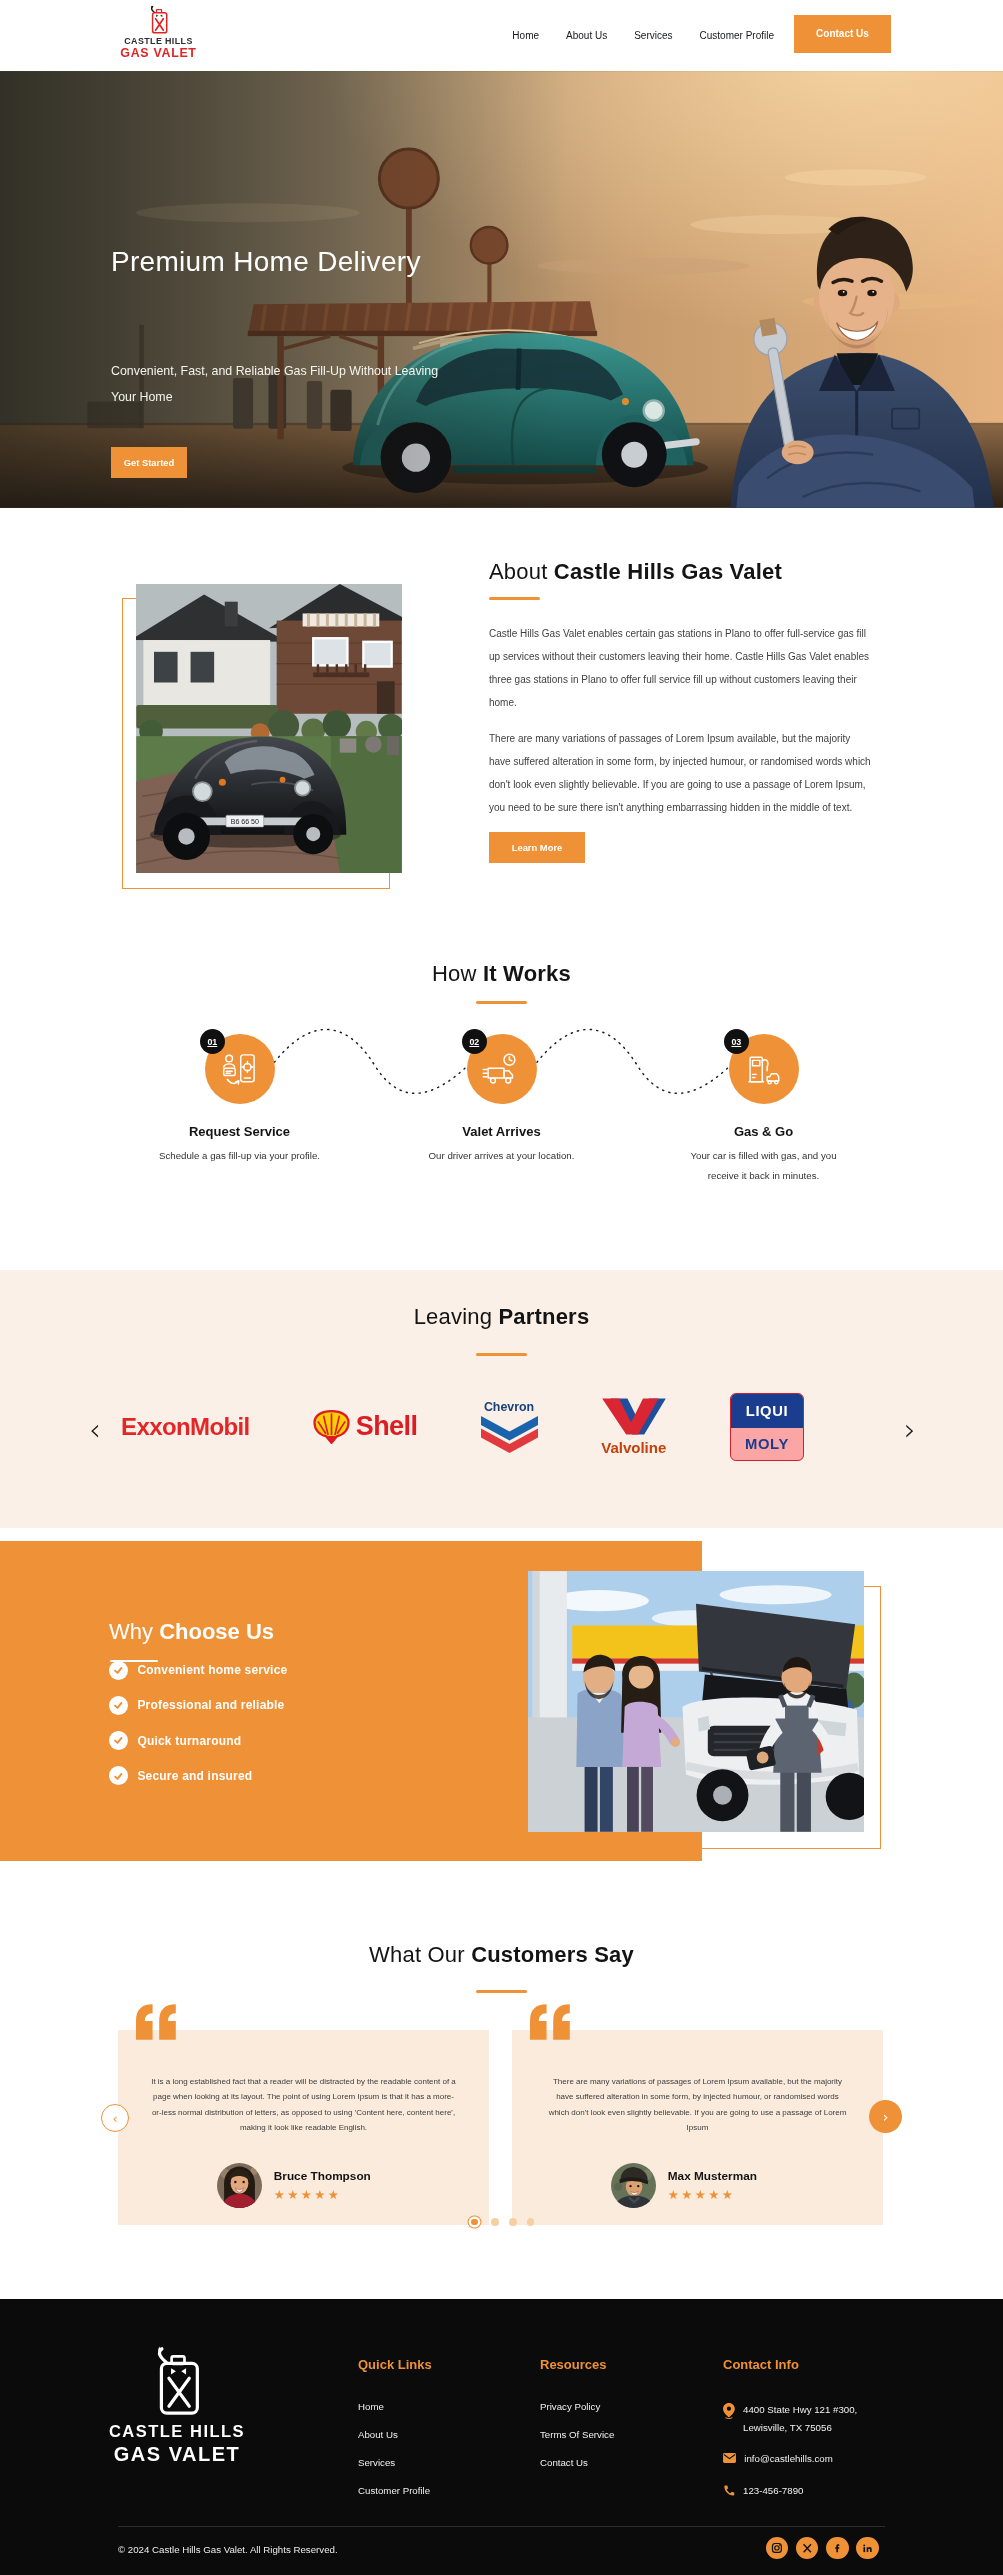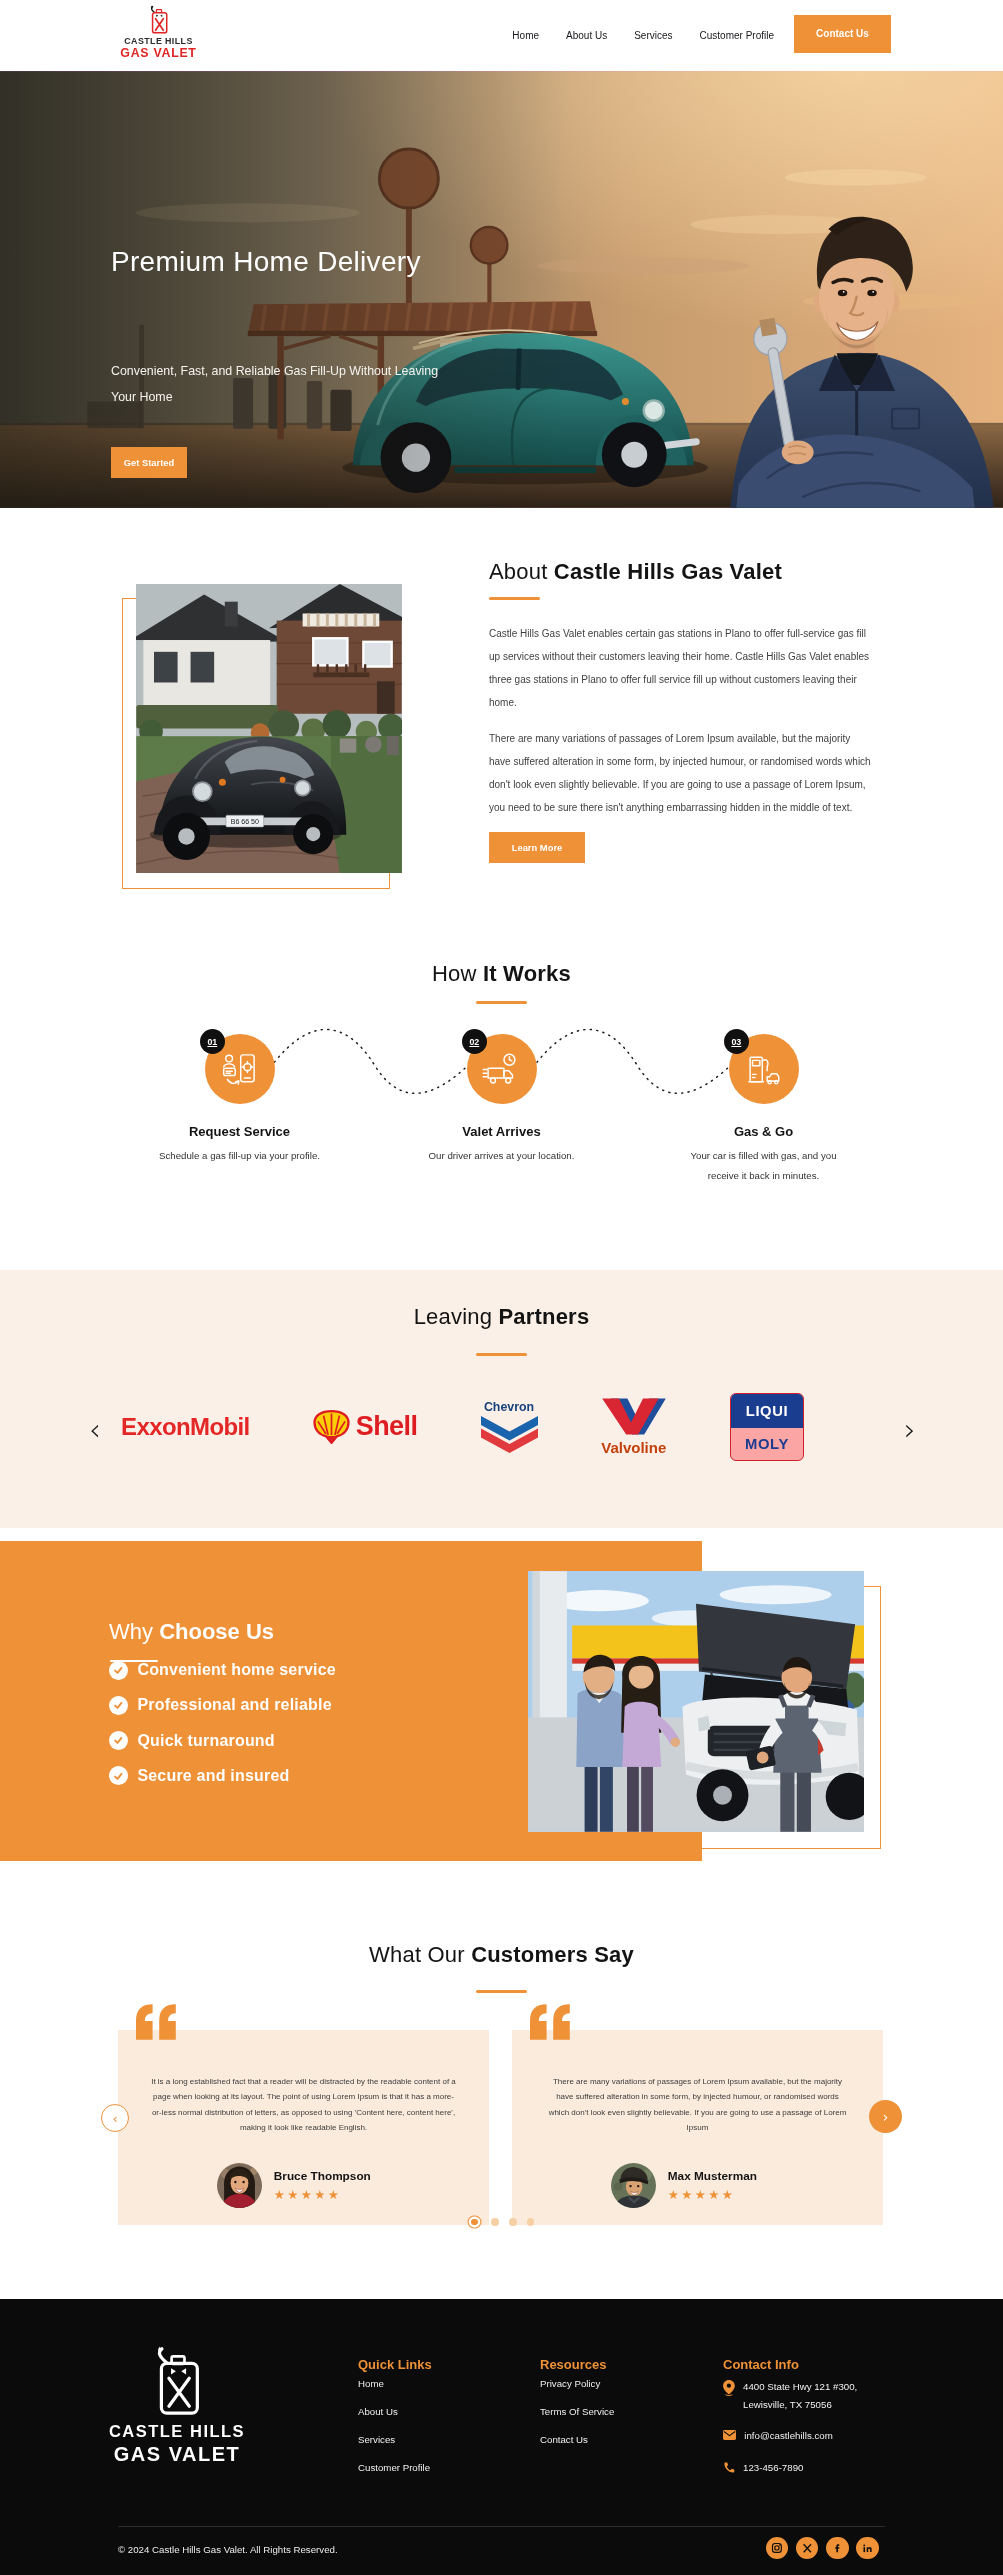--- a/index.html
+++ b/index.html
@@ -10,21 +10,21 @@
   .site-header{position:absolute;left:0;top:0;width:1003px;height:71px;background:#fff;z-index:5;}
   .logo{position:absolute;left:120px;top:4.7px;width:77px;text-align:center;cursor:pointer;}
   .logo svg{display:block;margin:0 auto;}
   .logo-l1{font-size:8.9px;font-weight:700;color:#2d2d2d;letter-spacing:0.4px;margin-top:1.8px;}
   .logo-l2{font-size:12.4px;font-weight:800;color:#E02525;letter-spacing:0.7px;}
   .nav{position:absolute;right:229px;top:0;height:71px;display:flex;align-items:center;gap:27px;}
   .nav .nav-link{font-size:10px;color:#17181b;font-weight:500;cursor:pointer;white-space:nowrap;}
   .header-cta{position:absolute;left:794px;top:14.8px;width:97px;height:38px;font-size:10px;}
 
   
-  .hero{position:absolute;left:0;top:71px;width:1003px;height:437px;overflow:hidden;background:#d946ef;}
+  .hero{position:absolute;left:0;top:71px;width:1003px;height:437px;overflow:hidden;background:#14532d;}
   .hero > svg{position:absolute;left:0;top:0;}
   .hero-title-light{position:absolute;left:111px;top:175px;font-size:28px;font-weight:300;color:#fff;letter-spacing:0.3px;}
   .hero-title-bold{position:absolute;left:111px;top:235px;font-size:32px;font-weight:800;color:#fff;letter-spacing:0.3px;}
   .hero-sub{position:absolute;left:111px;top:287px;width:330px;font-size:12.4px;line-height:26px;color:#f5f3ef;font-weight:500;}
   .hero-cta{position:absolute;left:111px;top:376px;width:76px;height:31px;font-size:9.4px;}
 
   
   .sec-h{font-size:22px;color:#141414;letter-spacing:0.2px;}
   .sec-h .light{font-weight:400;}
   .sec-h .bold{font-weight:800;}
@@ -69,21 +69,21 @@
 
   
   .why{position:absolute;left:0;top:1541px;width:702px;height:320px;background:#EE9137;}
   .why-title{position:absolute;left:109px;top:78px;font-size:22px;color:#fff;}
   .why-title .light{font-weight:400;}
   .why-title .bold{font-weight:800;}
   .why-underline{position:absolute;left:110px;top:119px;width:48px;height:2.4px;background:#fff;border-radius:1.2px;}
   .why-list{position:absolute;left:109px;top:119px;}
   .why-item{display:flex;align-items:center;gap:9.4px;height:20px;margin-bottom:15.3px;}
   .check{width:19px;height:19px;border-radius:50%;background:#fff;display:flex;align-items:center;justify-content:center;flex:none;}
-  .why-item .why-label{color:#fff;font-size:16px;font-weight:600;letter-spacing:0.2px;}
+  .why-item .why-label{color:#fff;font-size:12px;font-weight:600;letter-spacing:0.2px;}
   .why-frame{position:absolute;left:543px;top:1586px;width:336px;height:261px;border:1.8px solid #EE9137;}
   .why-photo{position:absolute;left:528px;top:1571px;width:336px;height:261px;background:#aecfeb;}
 
   
   .t-title{position:absolute;left:0;top:1942px;width:1003px;text-align:center;}
   .t-underline{position:absolute;left:476px;top:1990px;}
   .t-card{position:absolute;top:2030px;width:371px;height:195px;background:#FBEBDC;}
   .t-card.c1{left:118px;}
   .t-card.c2{left:512px;}
   .t-quote{position:absolute;left:17.7px;top:-27px;}
@@ -99,21 +99,21 @@
   .dot{width:7.7px;height:7.7px;border-radius:50%;background:#F7CFA4;cursor:pointer;}
   .dot.active{width:6.5px;height:6.5px;background:#EE9137;box-shadow:0 0 0 2.4px #fff,0 0 0 3.5px #EE9137;margin-right:3.5px;margin-left:2.4px;}
 
   
   .footer{position:absolute;left:0;top:2299px;width:1003px;height:277px;background:#0B0B0B;}
   .f-logo{position:absolute;left:105px;top:47px;width:144px;text-align:center;cursor:pointer;}
   .f-logo svg{display:block;margin:0 auto 5.9px;}
   .f-l1{font-size:16.5px;font-weight:600;color:#fff;letter-spacing:1.5px;}
   .f-l2{font-size:20px;font-weight:800;color:#fff;letter-spacing:1.5px;margin-top:2.4px;}
   .f-col{position:absolute;top:58px;}
-  .f-col .f-head{color:#EE9137;font-size:13px;font-weight:700;margin-bottom:6px;}
+  .f-col .f-head{color:#EE9137;font-size:13px;font-weight:700;margin-bottom:29px;}
   .f-col .f-link{display:block;color:#f0f0f0;font-size:9.7px;margin-bottom:17px;cursor:pointer;}
   .f-row{display:flex;gap:8.3px;margin-bottom:14px;color:#f0f0f0;font-size:9.7px;line-height:17.7px;align-items:flex-start;}
   .f-row svg{flex:none;margin-top:2.4px;}
   .f-divider{position:absolute;left:118px;top:227px;width:767px;height:0.6px;background:#2c2c2c;}
   .f-copy{position:absolute;left:118px;top:245px;color:#ececec;font-size:9.7px;}
   .f-social{position:absolute;left:766px;top:238px;display:flex;gap:7.7px;}
   .soc{width:22.4px;height:22.4px;border-radius:50%;background:#EE9137;display:flex;align-items:center;justify-content:center;cursor:pointer;}
 </style>
 </head>
 <body>

